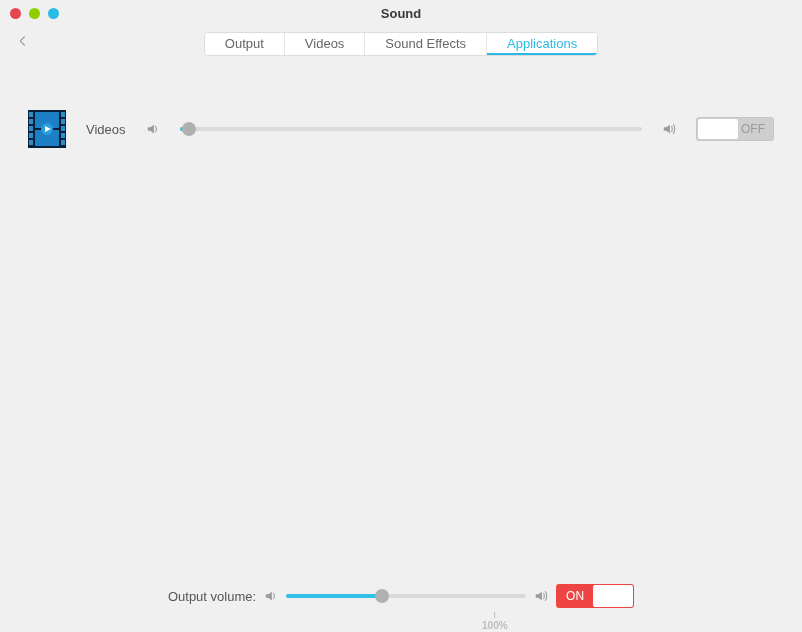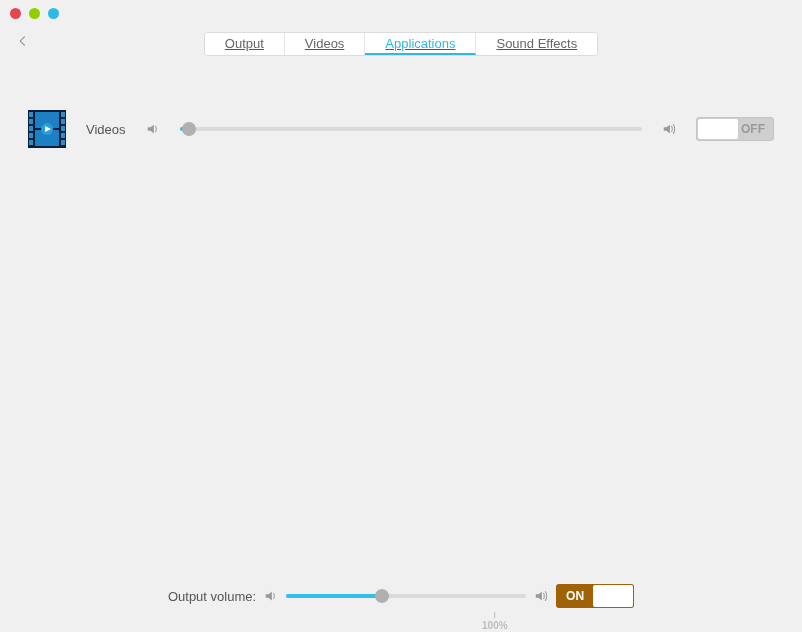--- a/index.html
+++ b/index.html
@@ -37,21 +37,20 @@
     font-weight: bold;
     color: #3a3a3a;
     font-size: 13px;
   }
   .toolbar {
     height: 32px;
     position: relative;
     display: flex;
     align-items: center;
     justify-content: center;
-    text-decoration: underline;
   }
   .back-btn {
     position: absolute;
     left: 16px;
     top: 6px;
     width: 20px;
     height: 20px;
     cursor: pointer;
     color: #888;
   }
@@ -133,42 +132,42 @@
   }
   .toggle {
     width: 78px;
     height: 24px;
     border-radius: 3px;
     display: flex;
     align-items: center;
     position: relative;
     cursor: pointer;
     font-size: 12px;
-    font-weight: bold;
+    font-weight: normal;
   }
   .toggle.off {
     background: #cfcfcf;
     border: 1px solid #c5c5c5;
   }
   .toggle.off .knob {
     position: absolute;
     left: 1px;
     top: 1px;
     width: 40px;
     height: 20px;
     background: #fff;
     border-radius: 2px;
   }
   .toggle.off .lbl {
     position: absolute;
     right: 8px;
     color: #9a9a9a;
   }
   .toggle.on {
-    background: #a16207;
+    background: #ef4444;
   }
   .toggle.on .knob {
     position: absolute;
     right: 1px;
     top: 1px;
     width: 40px;
     height: 22px;
     background: #fff;
     border-radius: 2px;
   }
@@ -227,33 +226,34 @@
 </style>
 </head>
 <body>
 
 <div class="titlebar">
   <div class="window-controls">
     <div class="dot red"></div>
     <div class="dot green"></div>
     <div class="dot blue"></div>
   </div>
+  <div class="title">Sound</div>
 </div>
 
 <div class="toolbar">
   <div class="back-btn">
     <svg viewBox="0 0 20 20" width="14" height="14">
       <polyline points="12,4 6,10 12,16" fill="none" stroke="#888" stroke-width="1.5" stroke-linecap="round" stroke-linejoin="round"></polyline>
     </svg>
   </div>
   <div class="tabs">
     <div class="tab">Output</div>
     <div class="tab">Videos</div>
+    <div class="tab">Sound Effects</div>
     <div class="tab active">Applications</div>
-    <div class="tab">Sound Effects</div>
   </div>
 </div>
 
 <div class="content">
   <div class="app-row">
     <div class="app-icon">
       <svg viewBox="0 0 38 38" width="38" height="38">
         <rect x="0" y="0" width="38" height="38" fill="#0a1f3a"></rect>
         <rect x="0" y="0" width="6" height="38" fill="#0a1f3a"></rect>
         <rect x="32" y="0" width="6" height="38" fill="#0a1f3a"></rect>

